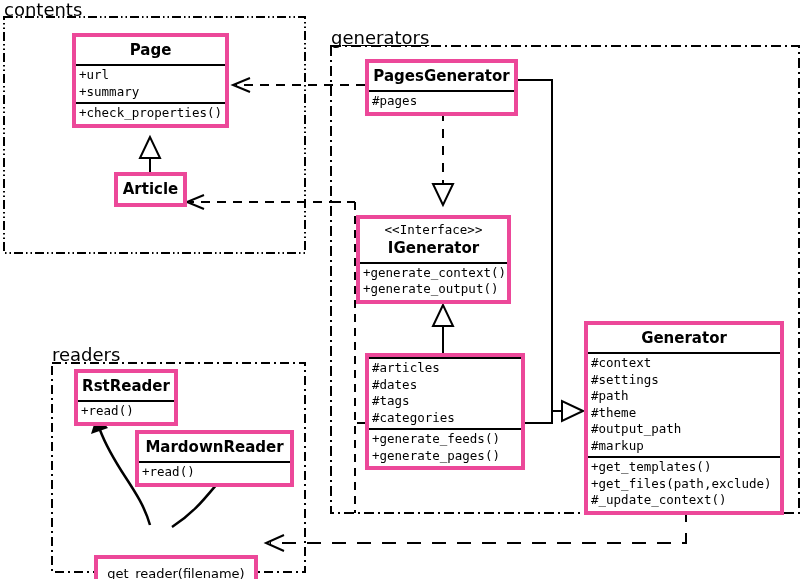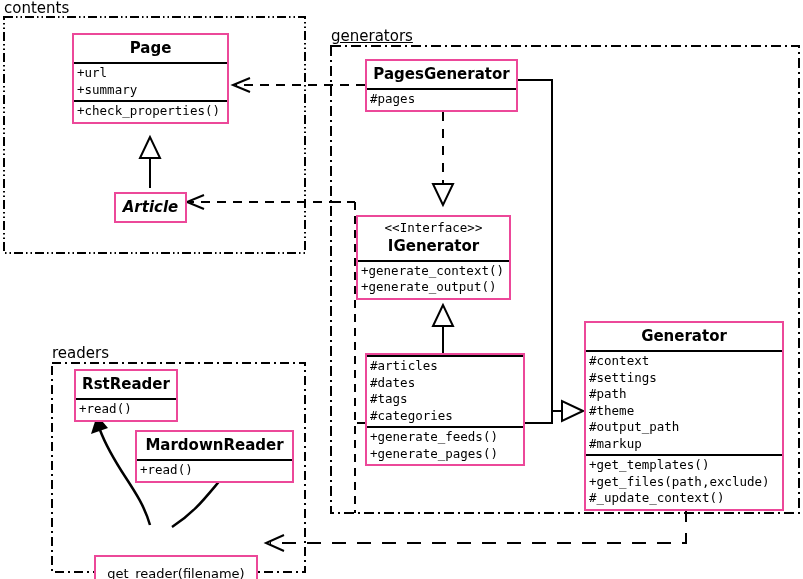--- a/index.html
+++ b/index.html
@@ -13,31 +13,31 @@
     height: 579px;
     background: #ffffff;
     overflow: hidden;
     font-family: "DejaVu Sans", sans-serif;
   }
 
   
   .pkg-label {
     position: absolute;
     font-family: "DejaVu Sans", sans-serif;
-    font-size: 15px;
+    font-size: 18px;
     color: #000;
     white-space: nowrap;
     line-height: 1;
   }
 
   
   .cls {
     position: absolute;
     box-sizing: border-box;
-    border: 2px solid #ec4899;
+    border: 4px solid #ec4899;
     background: #ffffff;
     z-index: 20;
   }
   .cls .stereo {
     font-family: "DejaVu Sans Mono", monospace;
     font-size: 12.5px;
     text-align: center;
     color: #000;
     line-height: 1.25;
     padding-top: 3px;
@@ -162,21 +162,21 @@
     <div class="compartment">
       <div class="member">+url</div>
       <div class="member">+summary</div>
     </div>
     <div class="sep"></div>
     <div class="compartment">
       <div class="member">+check_properties()</div>
     </div>
   </div>
 
-  <div class="cls" style="left:114px; top:192px; width:73px;font-style:italic;">
+  <div class="cls" style="left:114px; top:172px; width:73px;">
     <div class="title">Article</div>
   </div>
 
   <div class="cls" style="left:365px; top:59px; width:153px;">
     <div class="title">PagesGenerator</div>
     <div class="sep"></div>
     <div class="compartment">
       <div class="member">#pages</div>
     </div>
   </div>

